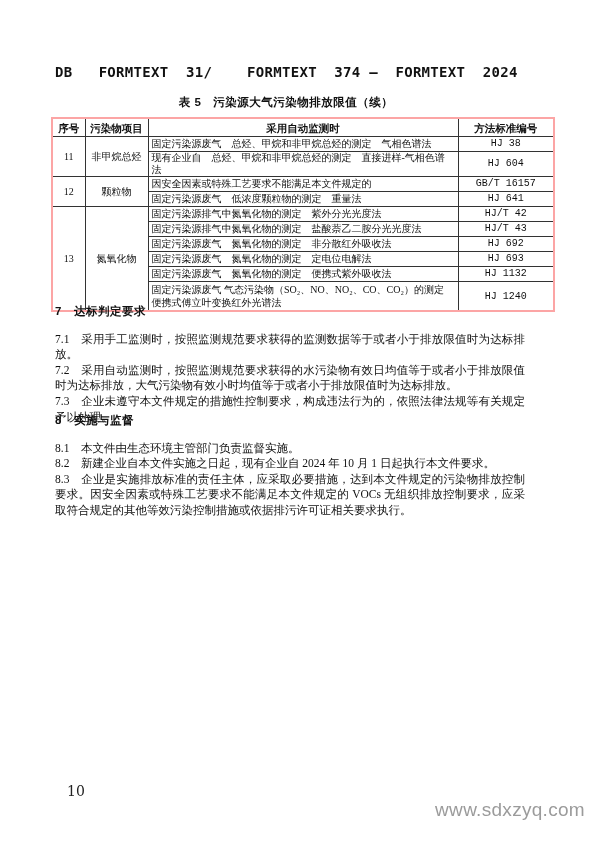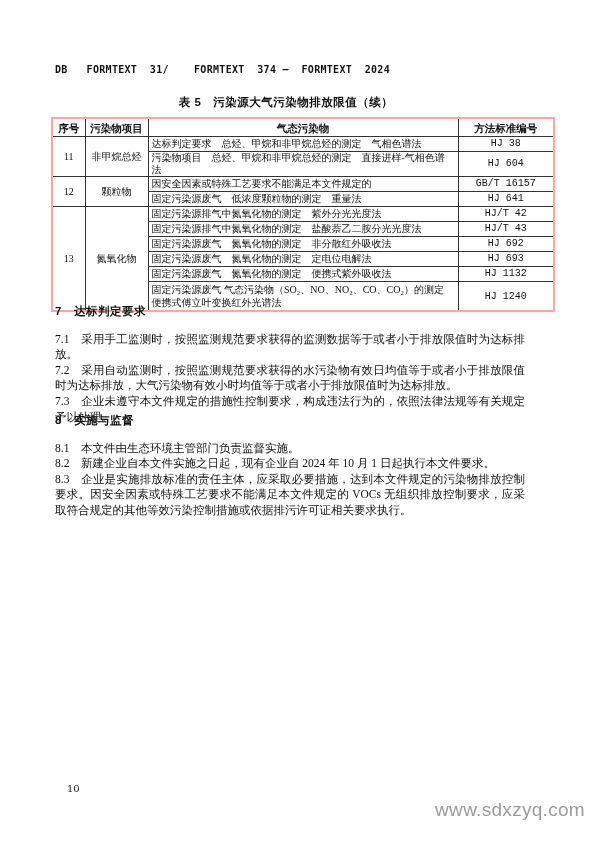--- a/index.html
+++ b/index.html
@@ -7,21 +7,21 @@
     width:600px;height:848px;
     background:#ffffff;
     position:relative;
     font-family:"Liberation Serif","DejaVu Serif",serif;
     color:#1a1a1a;
     overflow:hidden;
   }
   .doc-header{
     position:absolute;left:55px;top:64px;
     font-family:"DejaVu Sans Mono","Liberation Mono",monospace;
-    font-weight:bold;font-size:10px;letter-spacing:.3px;
+    font-weight:bold;font-size:14px;letter-spacing:.3px;
     white-space:pre;color:#111;
   }
   .table-title{
     position:absolute;left:0;top:95px;width:572px;
     text-align:center;
     font-family:"Liberation Sans","DejaVu Sans",sans-serif;
     font-weight:bold;font-size:11.5px;color:#111;
     letter-spacing:.5px;
   }
   table.methods{
@@ -62,21 +62,21 @@
     font-family:"Liberation Sans","DejaVu Sans",sans-serif;
     font-weight:bold;font-size:11.5px;
     margin:0 0 12px 0;letter-spacing:.5px;
   }
   .body-text p{margin:0;}
   #section-7{top:304px;}
   #section-8{top:413px;}
 
   .page-number{
     position:absolute;left:67px;top:783px;
-    font-size:10px;color:#222;
+    font-size:14px;color:#222;
     font-family:"DejaVu Serif","Liberation Serif",serif;
   }
   .watermark{
     position:absolute;right:15px;top:799px;
     font-family:"Liberation Sans","DejaVu Sans",sans-serif;
     font-size:19px;color:#9b9b9b;letter-spacing:.3px;
   }
 </style>
 </head>
 <body>
@@ -89,33 +89,33 @@
   <colgroup>
     <col class="c-no">
       <col class="c-pol">
       <col class="c-name">
       <col class="c-code">
   </colgroup>
   <thead>
     <tr>
       <th>序号</th>
       <th>污染物项目</th>
-      <th>气态污染物</th>
+      <th>采用自动监测时</th>
       <th>方法标准编号</th>
     </tr>
   </thead>
   <tbody>
     <tr>
       <td class="cell-center" rowspan="2">11</td>
       <td class="cell-center" rowspan="2">非甲烷总烃</td>
-      <td class="cell-name">达标判定要求　总烃、甲烷和非甲烷总烃的测定　气相色谱法</td>
+      <td class="cell-name">固定污染源废气　总烃、甲烷和非甲烷总烃的测定　气相色谱法</td>
       <td class="cell-code">HJ 38</td>
     </tr>
     <tr>
-      <td class="cell-name">污染物项目　总烃、甲烷和非甲烷总烃的测定　直接进样-气相色谱法</td>
+      <td class="cell-name">现有企业自　总烃、甲烷和非甲烷总烃的测定　直接进样-气相色谱法</td>
       <td class="cell-code">HJ 604</td>
     </tr>
     <tr>
       <td class="cell-center" rowspan="2">12</td>
       <td class="cell-center" rowspan="2">颗粒物</td>
       <td class="cell-name">因安全因素或特殊工艺要求不能满足本文件规定的</td>
       <td class="cell-code">GB/T 16157</td>
     </tr>
     <tr>
       <td class="cell-name">固定污染源废气　低浓度颗粒物的测定　重量法</td>

